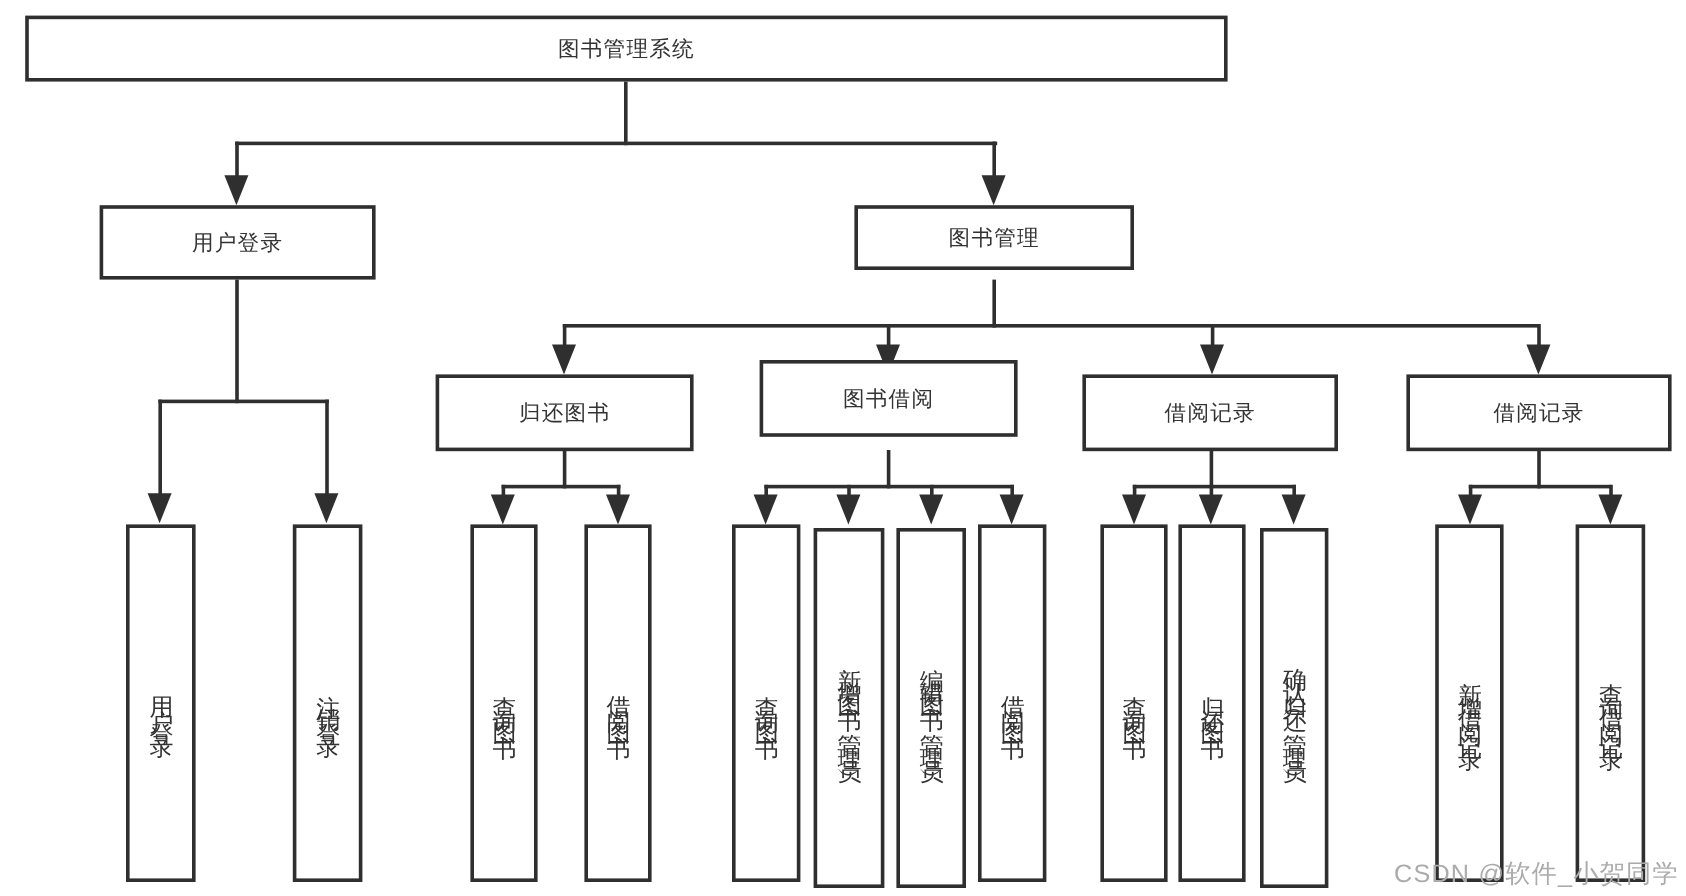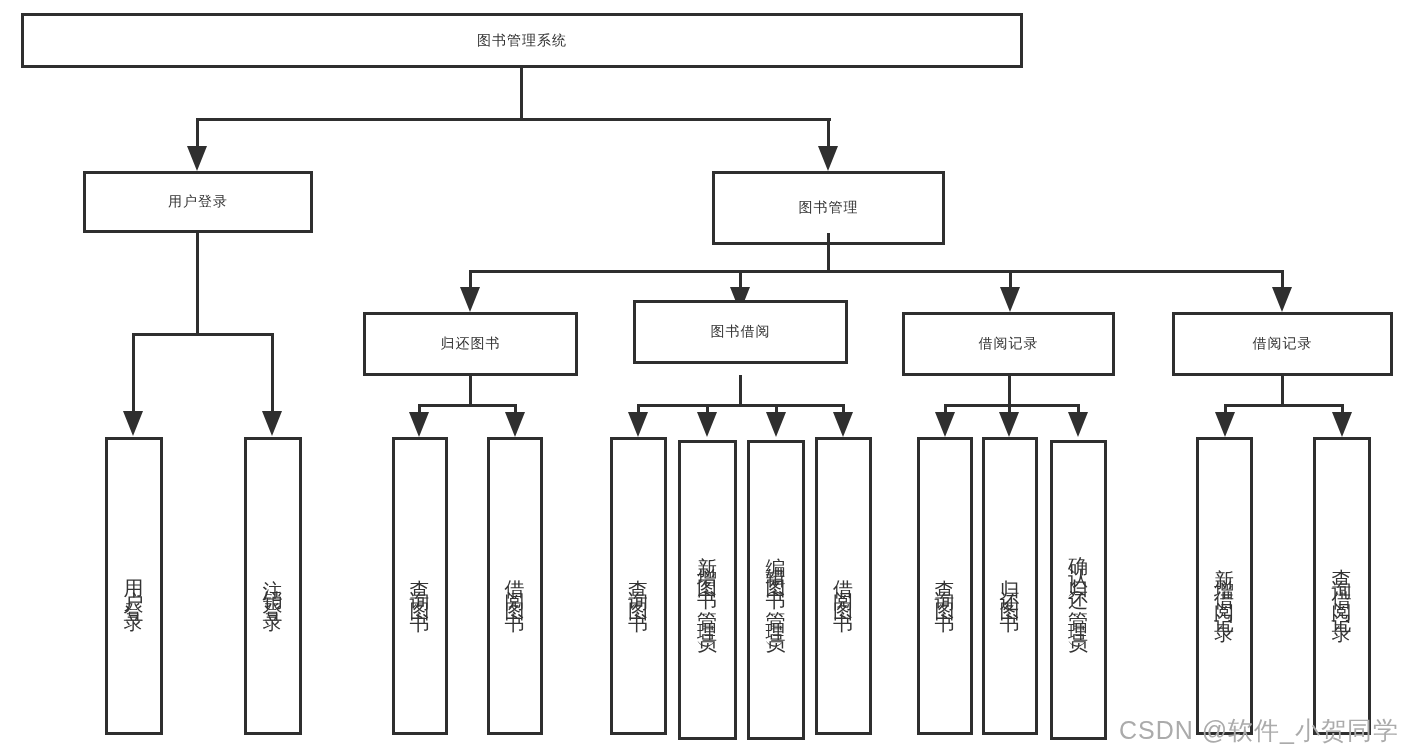--- a/index.html
+++ b/index.html
@@ -18,21 +18,21 @@
     overflow:hidden;
   }
   .box{
     position:absolute;
     box-sizing:border-box;
     border:3px solid var(--line);
     background:var(--bg);
     display:flex;
     align-items:center;
     justify-content:center;
-    font-size:14px;
+    font-size:18px;
     letter-spacing:1px;
     color:var(--text);
     text-align:center;
   }
   .vbox{
     writing-mode:vertical-rl;
     text-orientation:mixed;
     letter-spacing:11px;
     font-size:20px;
     line-height:1;
@@ -47,21 +47,21 @@
     position:absolute;
     width:0;height:0;
     border-left:10px solid transparent;
     border-right:10px solid transparent;
     border-top:25px solid var(--line);
   }
   .watermark{
     position:absolute;
     top:714px;
     right:6px;
-    font-size:25px;
+    font-size:21px;
     color:var(--wm);
     letter-spacing:1px;
     z-index:5;
     white-space:nowrap;
   }
 </style>
 </head>
 <body>
 
 <div id="stage">
@@ -69,21 +69,21 @@
   <div class="box" style="left:21px;top:13px;width:1002px;height:55px">图书管理系统</div>
 
   <div class="line v" style="left:520px;top:68px;height:53px"></div>
   <div class="line h" style="left:196px;top:118px;width:635px"></div>
   <div class="line v" style="left:196px;top:118px;height:32px"></div>
   <div class="head" style="left:187px;top:146px"></div>
   <div class="line v" style="left:827px;top:118px;height:32px"></div>
   <div class="head" style="left:818px;top:146px"></div>
 
   <div class="box" style="left:83px;top:171px;width:230px;height:62px">用户登录</div>
-  <div class="box" style="left:712px;top:171px;width:233px;height:74px">图书管理</div>
+  <div class="box" style="left:712px;top:171px;width:233px;height:54px">图书管理</div>
 
   <div class="line v" style="left:196px;top:233px;height:103px"></div>
   <div class="line h" style="left:132px;top:333px;width:142px"></div>
   <div class="line v" style="left:132px;top:333px;height:80px"></div>
   <div class="head" style="left:123px;top:411px"></div>
   <div class="line v" style="left:271px;top:333px;height:80px"></div>
   <div class="head" style="left:262px;top:411px"></div>
 
   <div class="line v" style="left:827px;top:233px;height:40px"></div>
   <div class="line h" style="left:469px;top:270px;width:814px"></div>

